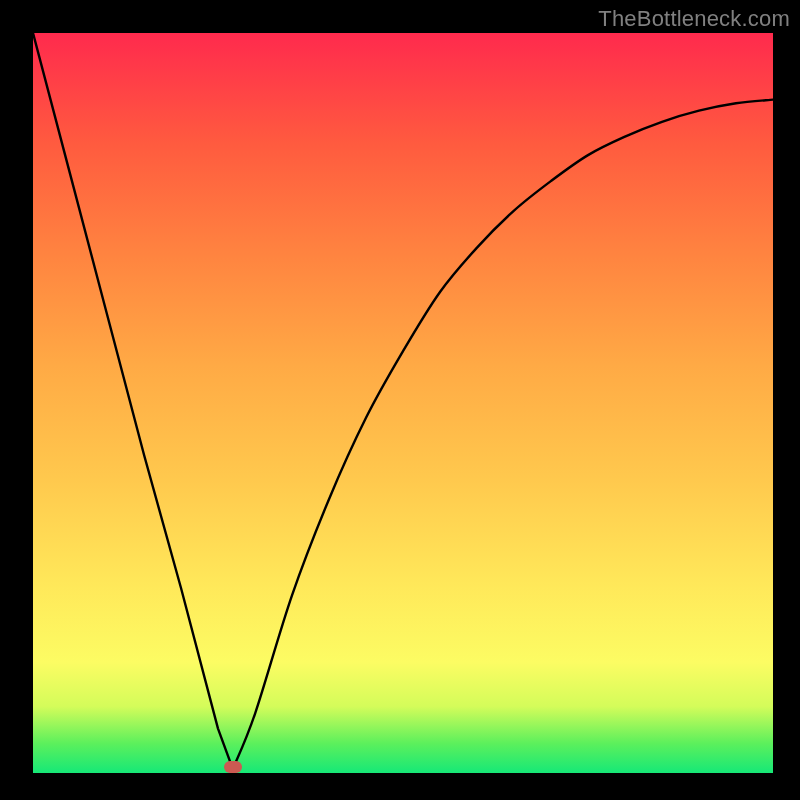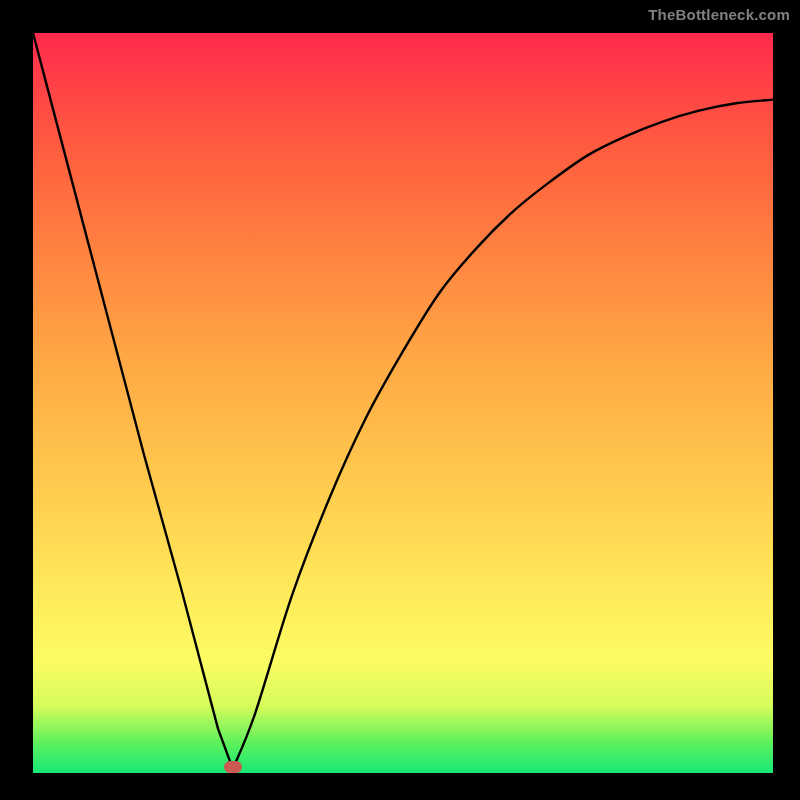--- a/index.html
+++ b/index.html
@@ -42,23 +42,23 @@
     left: 0;
     top: 0;
     width: 740px;
     height: 740px;
   }
   .watermark {
     position: absolute;
     top: 6px;
     right: 10px;
     color: #808080;
-    font-size: 15px;
+    font-size: 22px;
     letter-spacing: 0.2px;
-    font-weight: 700;
+    font-weight: 400;
   }
   .marker {
     position: absolute;
     width: 18px;
     height: 12px;
     border-radius: 6px;
     background: #cc5a52;
   }
 </style>
 </head>

